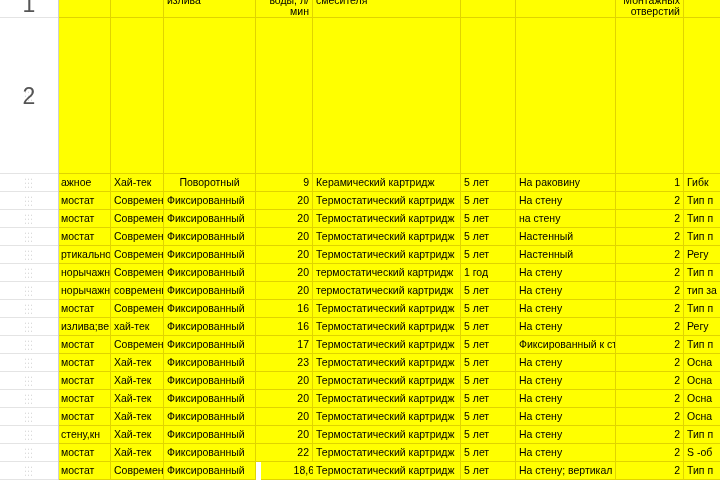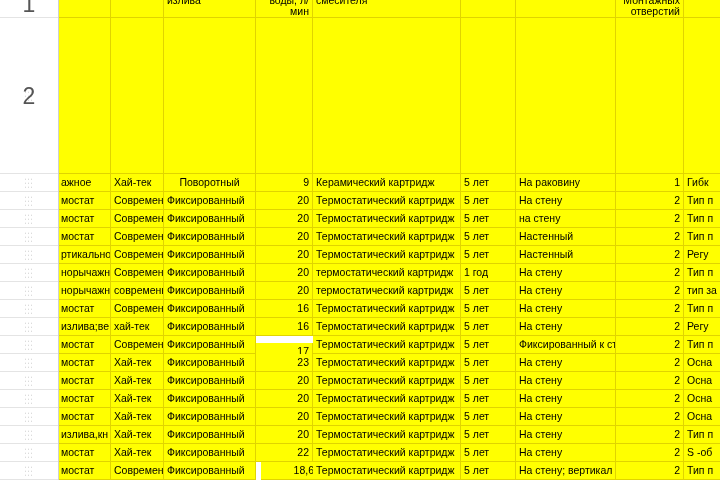--- a/index.html
+++ b/index.html
@@ -359,21 +359,21 @@
         <div class="cell" style="left: 255px; width: 148px;">Термостатический картридж</div>
         <div class="cell" style="left: 403px; width: 55px;">5 лет</div>
         <div class="cell" style="left: 458px; width: 100px;">На стену</div>
         <div class="cell num" style="left: 558px; width: 68px;">2</div>
         <div class="cell" style="left: 626px; width: 96px;">Регу</div>
       </div>
       <div class="row" style="top: 336px;">
         <div class="cell" style="left: 0px; width: 53px;">мостат</div>
         <div class="cell" style="left: 53px; width: 53px;">Современн</div>
         <div class="cell" style="left: 106px; width: 92px;">Фиксированный</div>
-        <div class="cell num" style="left: 198px; width: 57px; margin-top: 7px;">17</div>
+        <div class="cell num" style="left: 198px; width: 57px;">17</div>
         <div class="cell" style="left: 255px; width: 148px;">Термостатический картридж</div>
         <div class="cell" style="left: 403px; width: 55px;"> 5 лет</div>
         <div class="cell" style="left: 458px; width: 100px;">Фиксированный к ст</div>
         <div class="cell num" style="left: 558px; width: 68px;">2</div>
         <div class="cell" style="left: 626px; width: 96px;">Тип п</div>
       </div>
       <div class="row" style="top: 354px;">
         <div class="cell" style="left: 0px; width: 53px;">мостат</div>
         <div class="cell" style="left: 53px; width: 53px;">Хай-тек</div>
         <div class="cell" style="left: 106px; width: 92px;">Фиксированный</div>
@@ -411,21 +411,21 @@
         <div class="cell" style="left: 53px; width: 53px;">Хай-тек</div>
         <div class="cell" style="left: 106px; width: 92px;">Фиксированный</div>
         <div class="cell num" style="left: 198px; width: 57px;">20</div>
         <div class="cell" style="left: 255px; width: 148px;">Термостатический картридж</div>
         <div class="cell" style="left: 403px; width: 55px;">5 лет</div>
         <div class="cell" style="left: 458px; width: 100px;">На стену</div>
         <div class="cell num" style="left: 558px; width: 68px;">2</div>
         <div class="cell" style="left: 626px; width: 96px;">Осна</div>
       </div>
       <div class="row" style="top: 426px;">
-        <div class="cell" style="left: 0px; width: 53px;">излива,кн</div>
+        <div class="cell" style="left: 0px; width: 53px;">стену,кн</div>
         <div class="cell" style="left: 53px; width: 53px;">Хай-тек</div>
         <div class="cell" style="left: 106px; width: 92px;">Фиксированный</div>
         <div class="cell num" style="left: 198px; width: 57px;">20</div>
         <div class="cell" style="left: 255px; width: 148px;">Термостатический картридж</div>
         <div class="cell" style="left: 403px; width: 55px;">5 лет</div>
         <div class="cell" style="left: 458px; width: 100px;">На стену</div>
         <div class="cell num" style="left: 558px; width: 68px;">2</div>
         <div class="cell" style="left: 626px; width: 96px;">Тип п</div>
       </div>
       <div class="row" style="top: 444px;">

